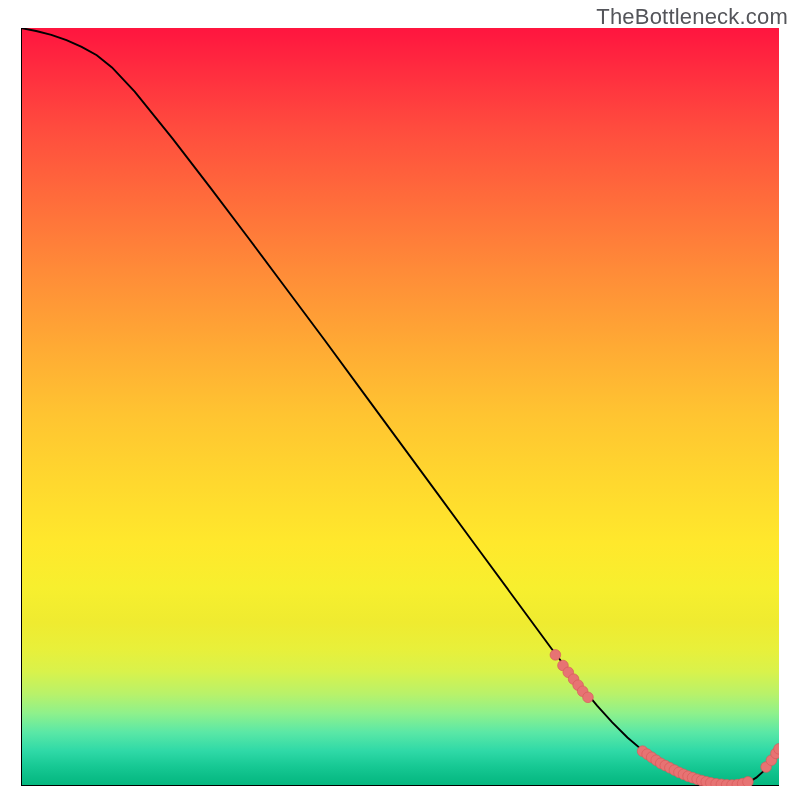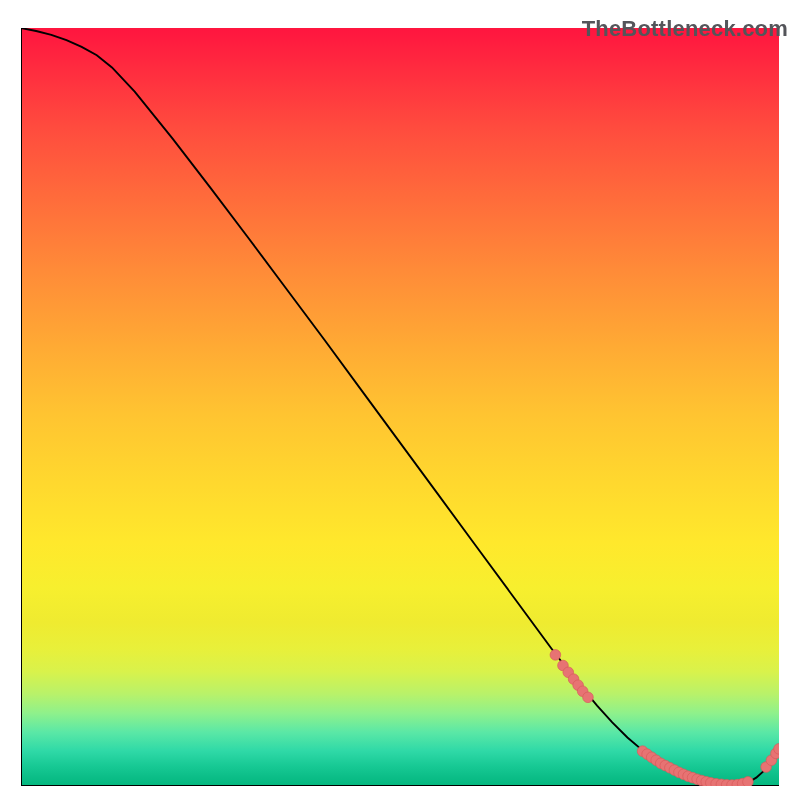--- a/index.html
+++ b/index.html
@@ -11,24 +11,24 @@
     background: #ffffff;
     font-family: Arial, Helvetica, sans-serif;
   }
   .chart-wrap {
     position: relative;
     width: 800px;
     height: 800px;
   }
   .watermark {
     position: absolute;
-    top: 16px;
+    top: 4px;
     right: 12px;
     font-size: 22px;
-    font-weight: 700;
+    font-weight: 400;
     color: #54555a;
     letter-spacing: 0.2px;
     z-index: 10;
   }
   .plot {
     position: absolute;
     left: 21px;
     top: 28px;
     width: 758px;
     height: 758px;

